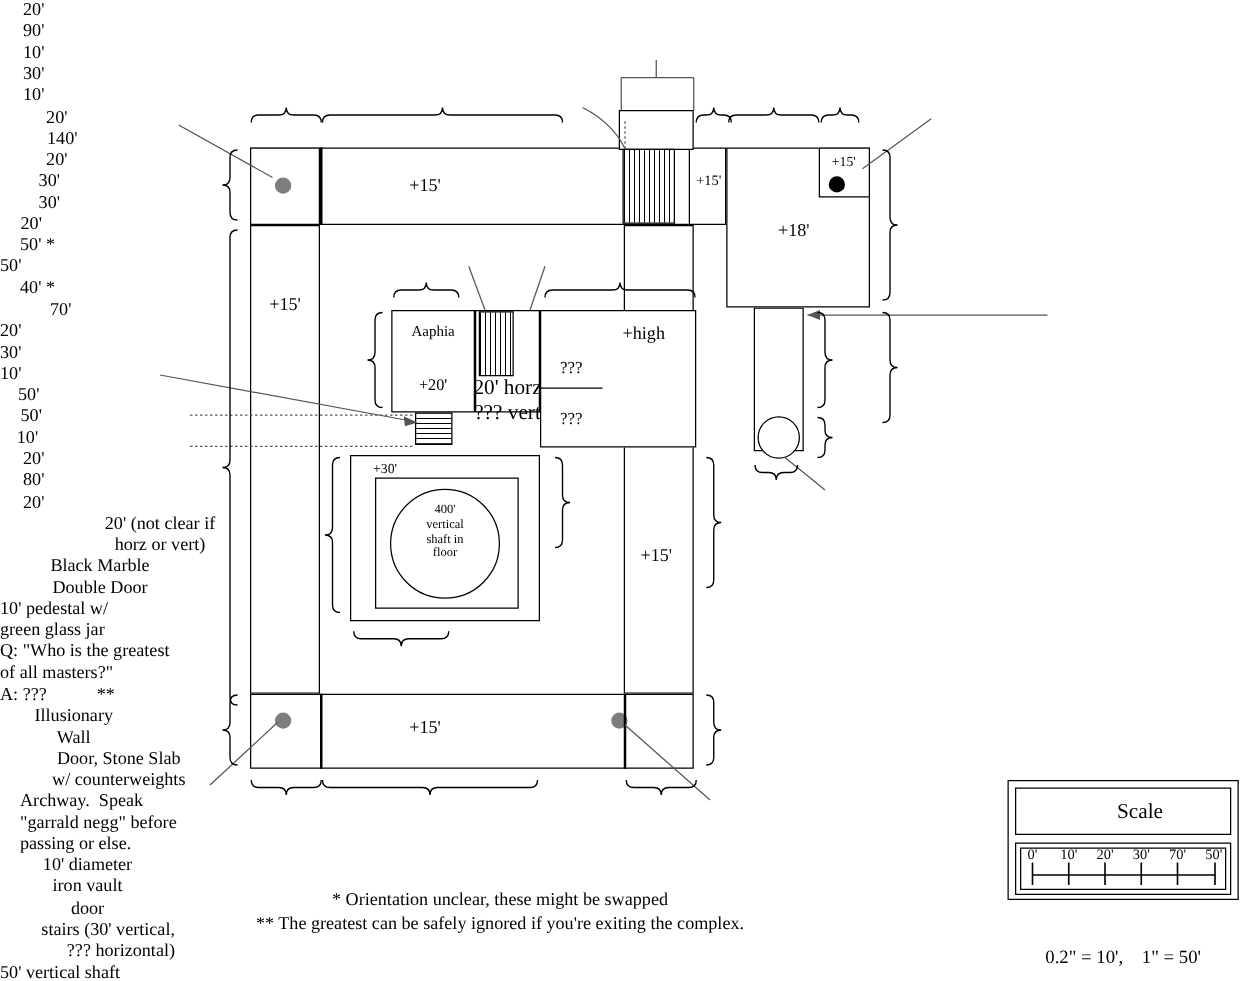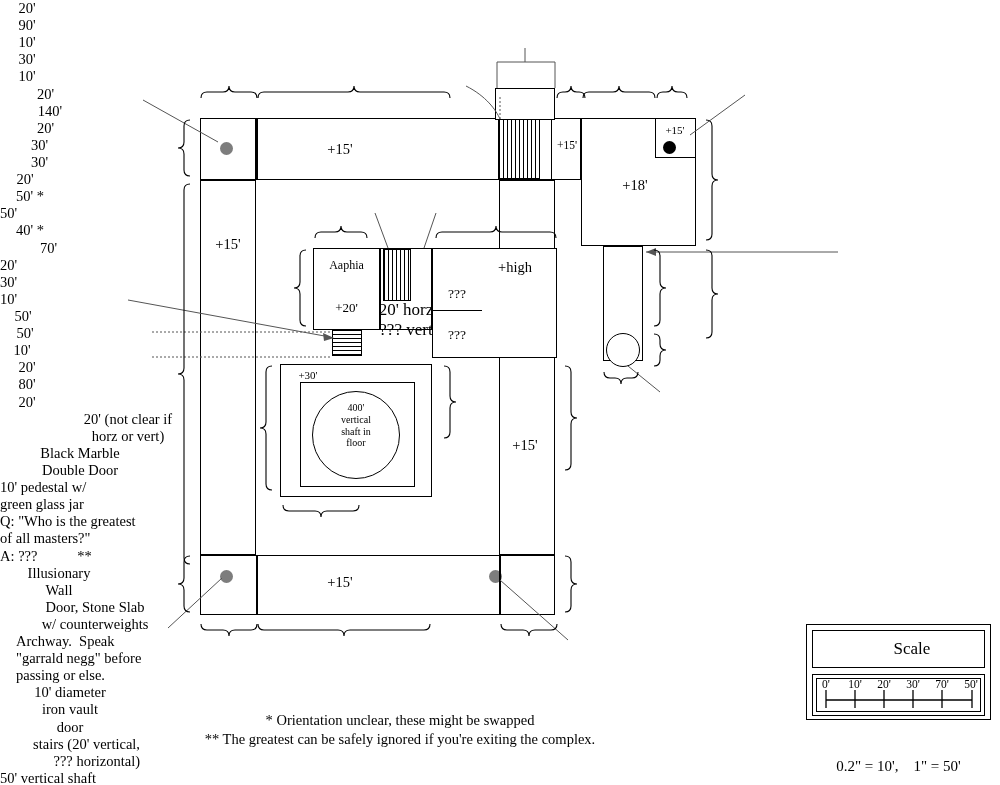--- a/index.html
+++ b/index.html
@@ -226,21 +226,21 @@
 <div class="txt c" style="left:317px;top:182px;width:118px;">Illusionary
 Wall</div>
 <div class="txt c" style="left:413px;top:182px;width:190px;">Door, Stone Slab
 w/ counterweights</div>
 <div class="txt" style="left:828px;top:218px;width:180px;margin-left:16px;">Archway.  Speak
 "garrald negg" before
 passing or else.</div>
 <div class="txt c" style="left:22px;top:258px;width:140px;">10' diameter
 iron vault
 door</div>
-<div class="txt r" style="left:10px;top:336px;width:140px;">stairs (20' vertical,
+<div class="txt r" style="left:10px;top:336px;width:140px;">stairs (30' vertical,
 ??? horizontal)</div>
 <div class="txt" style="left:657px;top:393px;width:200px;">50' vertical shaft
 in ceiling</div>
 
 <div class="foot abs" style="left:140px;top:712px;width:520px;">* Orientation unclear, these might be swapped</div>
 <div class="foot abs" style="left:100px;top:731px;width:600px;">** The greatest can be safely ignored if you're exiting the complex.</div>
 
 <div class="scalebox" style="left:806px;top:624px;width:185px;height:96px;"></div>
 <div class="scalebox" style="left:812px;top:630px;width:173px;height:38px;"></div>
 <div class="txt c abs" style="left:812px;top:639px;width:200px;font-size:17px;">Scale</div>

